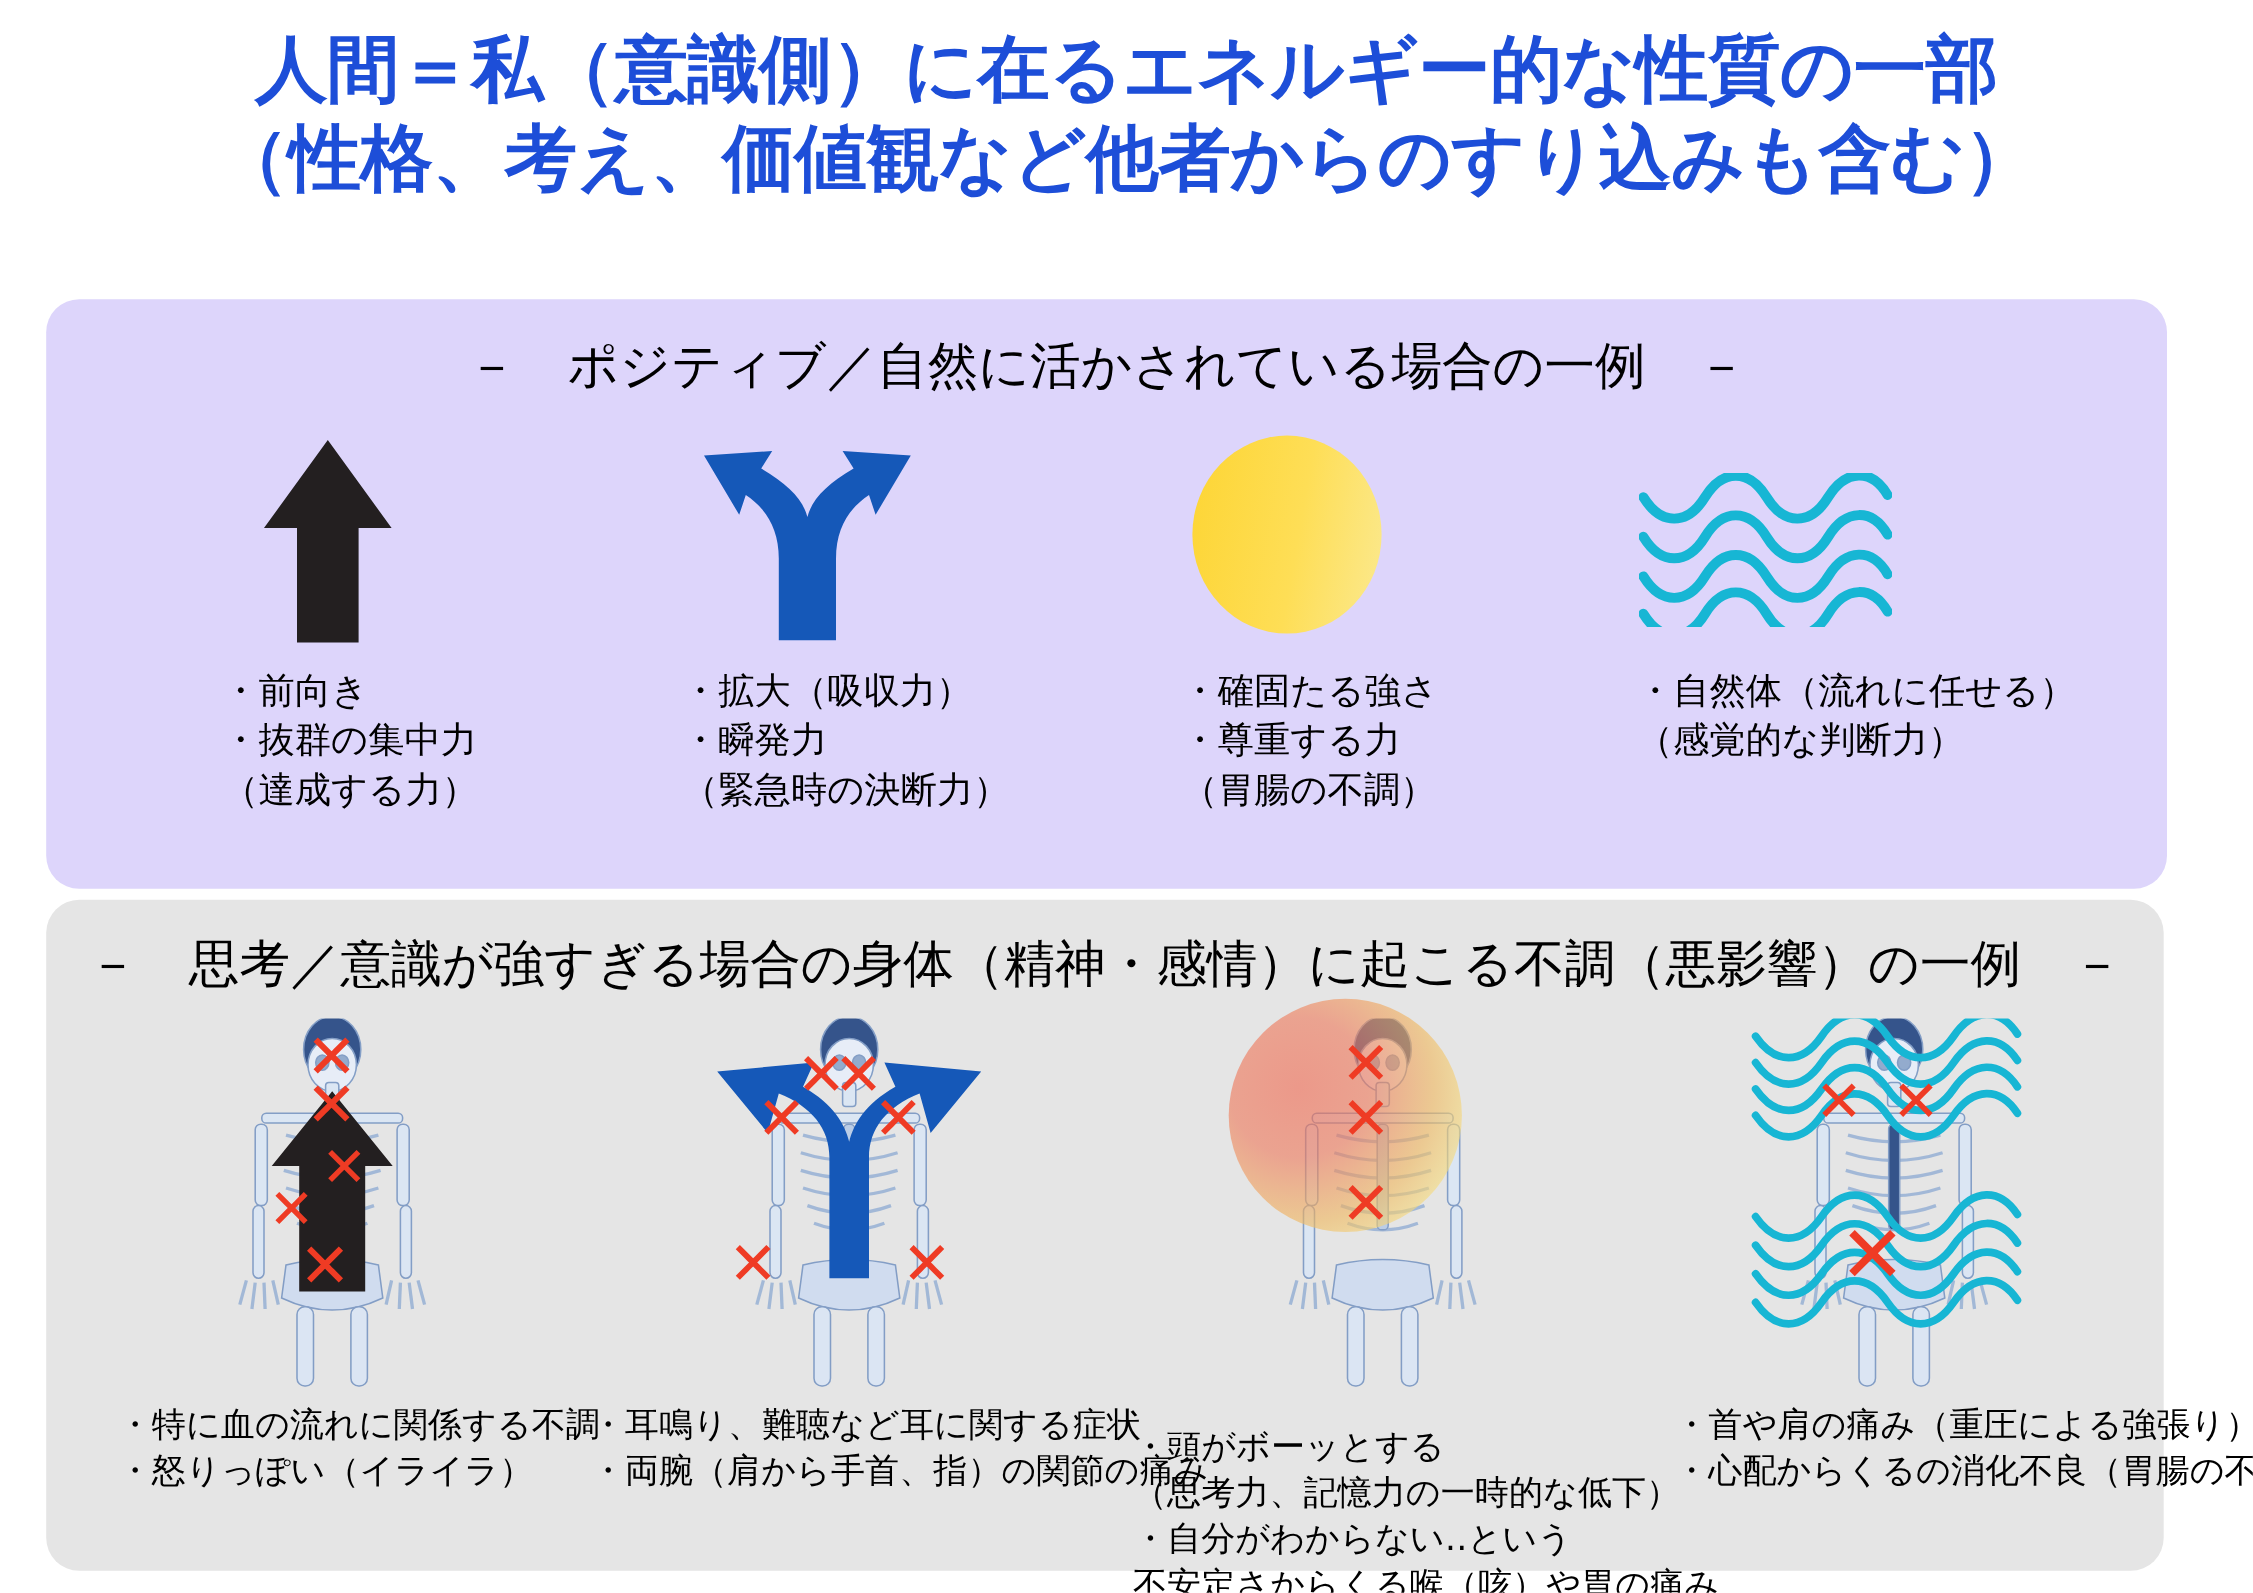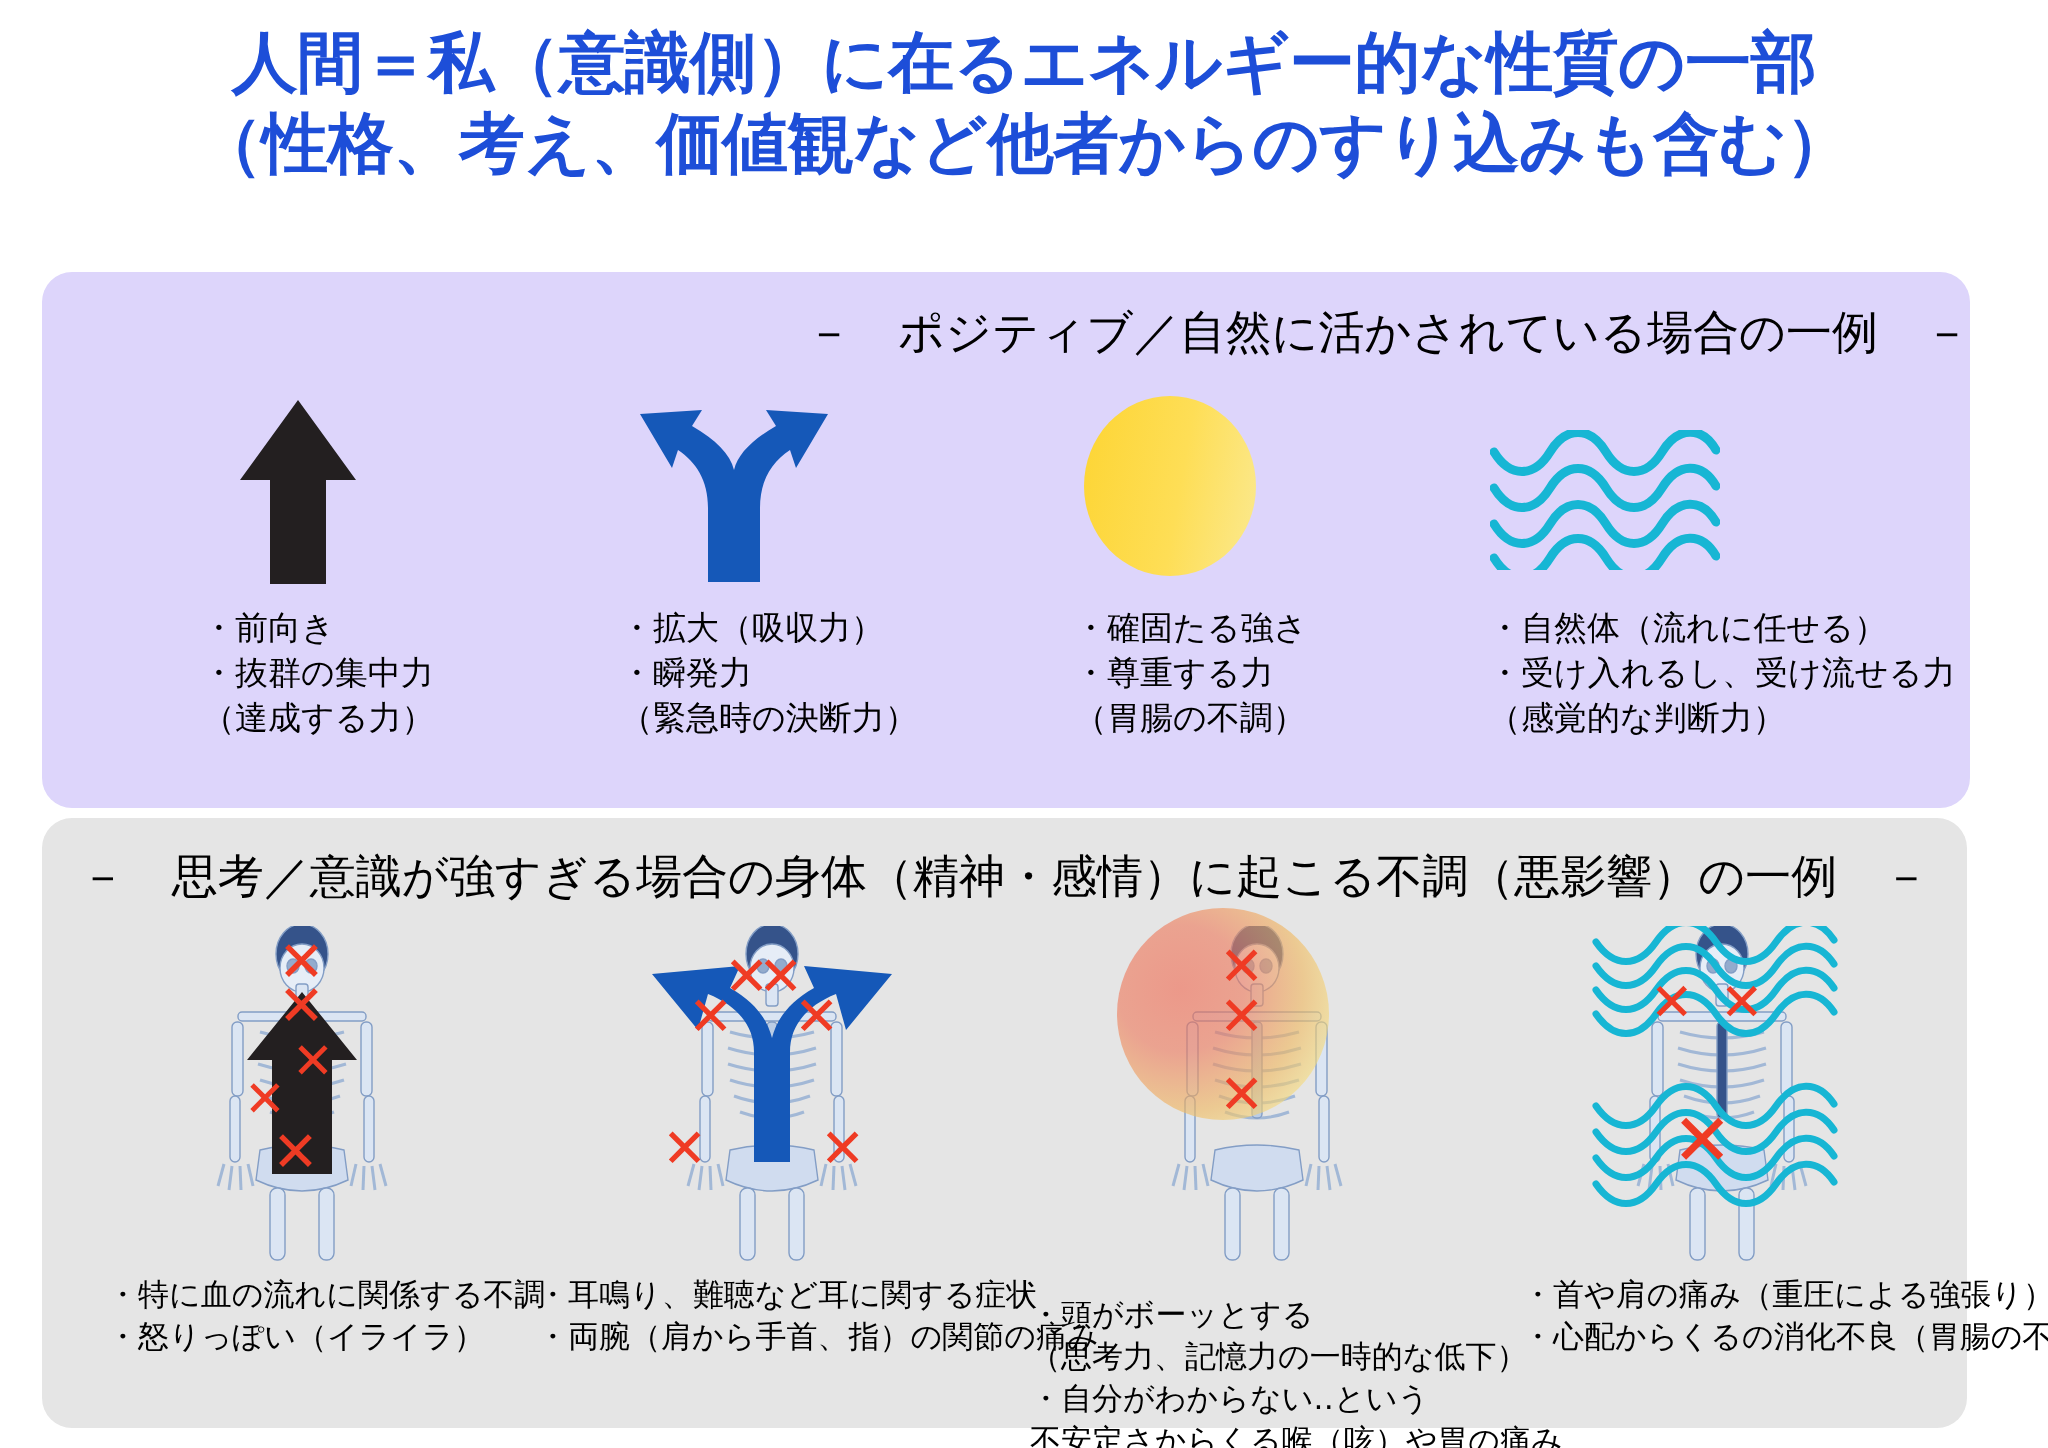--- a/index.html
+++ b/index.html
@@ -55,21 +55,21 @@
 
   .panel-header {
     position: absolute;
     left: 0;
     width: 100%;
     text-align: center;
     font-size: 46px;
     font-weight: 500;
     white-space: nowrap;
   }
-  .panel-positive .panel-header { top: 30px; text-align: right; }
+  .panel-positive .panel-header { top: 30px; }
   .panel-negative .panel-header { top: 28px; }
 
   
   .cols {
     position: absolute;
     left: 0;
     top: 0;
     width: 100%;
     height: 100%;
   }
@@ -196,21 +196,20 @@
           <g fill="none" stroke="#17b6d4" stroke-width="9" stroke-linecap="round">
             <path d="M4 22 C20 48 44 48 60 22 S100 -4 116 22 S156 48 172 22 S212 -4 226 20"></path>
             <path d="M4 58 C20 84 44 84 60 58 S100 32 116 58 S156 84 172 58 S212 32 226 56"></path>
             <path d="M4 94 C20 120 44 120 60 94 S100 68 116 94 S156 120 172 94 S212 68 226 92"></path>
             <path d="M4 128 C20 154 44 154 60 128 S100 102 116 128 S156 154 172 128 S212 102 226 126"></path>
           </g>
         </svg>
       </div>
       <div class="bullets" style="left:6px;">
         <div>・自然体（流れに任せる）</div>
-        <div>・受け入れるし、受け流せる力</div>
         <div>（感覚的な判断力）</div>
       </div>
     </div>
 
   </div>
 </div>
 
 <div class="panel panel-negative">
   <div class="panel-header">－　思考／意識が強すぎる場合の身体（精神・感情）に起こる不調（悪影響）の一例　－</div>
 

